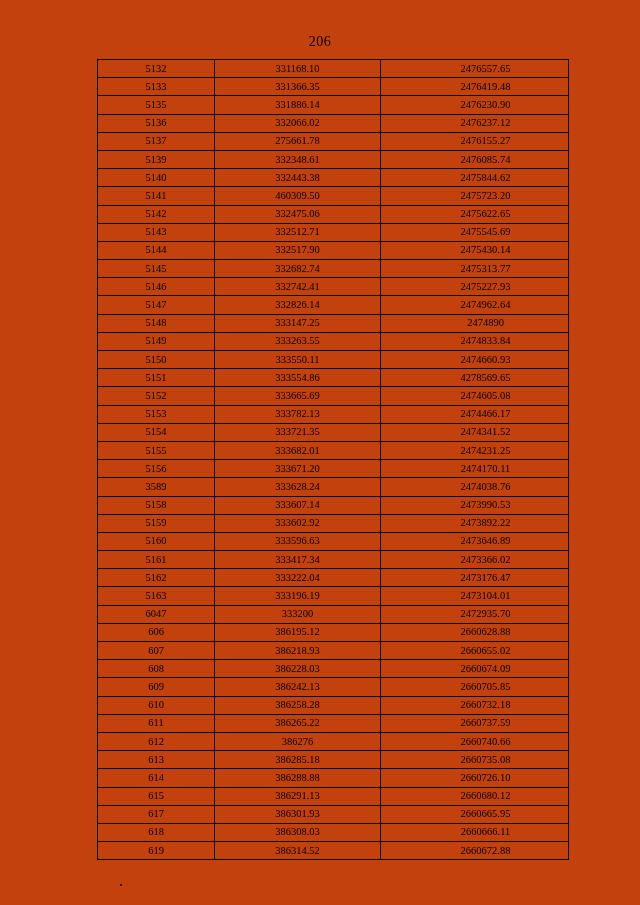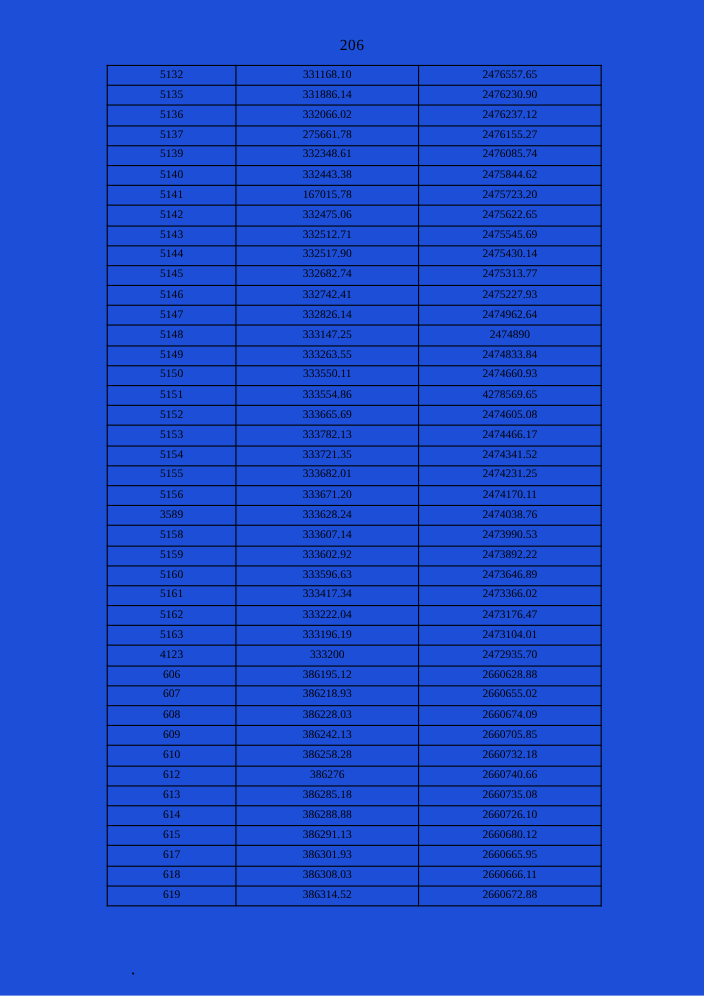--- a/index.html
+++ b/index.html
@@ -14,21 +14,21 @@
     color: #000000;
     position: relative;
     overflow: hidden;
   }
   .page {
     position: absolute;
     left: 0;
     top: 0;
     width: 640px;
     height: 905px;
-    background: #1d4ed8;
+    background: #c2410c;
   }
   .page-number {
     position: absolute;
     top: 34px;
     left: 0;
     width: 640px;
     text-align: center;
     font-size: 14px;
     letter-spacing: 0.5px;
   }
@@ -48,21 +48,21 @@
     height: 17.2px;
     line-height: 16px;
     font-size: 10.5px;
     text-align: center;
     vertical-align: middle;
     padding: 0;
     font-family: "Liberation Serif", serif;
   }
   table.data-table td.col-0 { width: 116px; font-family: Liberation Serif, serif; }
   table.data-table td.col-1 { width: 165px; }
-  table.data-table td.col-2 { width: 165px; }
+  table.data-table td.col-2 { width: 165px; padding-left: 22px; }
   .footer-dot {
     position: absolute;
     left: 120px;
     top: 884px;
     width: 2px;
     height: 2px;
     background: #000000;
     border-radius: 50%;
   }
 </style>
@@ -75,20 +75,25 @@
 
   <div class="table-wrap">
     <table class="data-table">
       <tbody>
           <tr>
             <td class="col-0">5132</td>
             <td class="col-1">331168.10</td>
             <td class="col-2">2476557.65</td>
           </tr>
           <tr>
+            <td class="col-0">5133</td>
+            <td class="col-1">331366.35</td>
+            <td class="col-2">2476419.48</td>
+          </tr>
+          <tr>
             <td class="col-0">5135</td>
             <td class="col-1">331886.14</td>
             <td class="col-2">2476230.90</td>
           </tr>
           <tr>
             <td class="col-0">5136</td>
             <td class="col-1">332066.02</td>
             <td class="col-2">2476237.12</td>
           </tr>
           <tr>
@@ -101,21 +106,21 @@
             <td class="col-1">332348.61</td>
             <td class="col-2">2476085.74</td>
           </tr>
           <tr>
             <td class="col-0">5140</td>
             <td class="col-1">332443.38</td>
             <td class="col-2">2475844.62</td>
           </tr>
           <tr>
             <td class="col-0">5141</td>
-            <td class="col-1">167015.78</td>
+            <td class="col-1">460309.50</td>
             <td class="col-2">2475723.20</td>
           </tr>
           <tr>
             <td class="col-0">5142</td>
             <td class="col-1">332475.06</td>
             <td class="col-2">2475622.65</td>
           </tr>
           <tr>
             <td class="col-0">5143</td>
             <td class="col-1">332512.71</td>
@@ -215,21 +220,21 @@
             <td class="col-0">5162</td>
             <td class="col-1">333222.04</td>
             <td class="col-2">2473176.47</td>
           </tr>
           <tr>
             <td class="col-0">5163</td>
             <td class="col-1">333196.19</td>
             <td class="col-2">2473104.01</td>
           </tr>
           <tr>
-            <td class="col-0">4123</td>
+            <td class="col-0">6047</td>
             <td class="col-1">333200</td>
             <td class="col-2">2472935.70</td>
           </tr>
           <tr>
             <td class="col-0">606</td>
             <td class="col-1">386195.12</td>
             <td class="col-2">2660628.88</td>
           </tr>
           <tr>
             <td class="col-0">607</td>
@@ -245,20 +250,25 @@
             <td class="col-0">609</td>
             <td class="col-1">386242.13</td>
             <td class="col-2">2660705.85</td>
           </tr>
           <tr>
             <td class="col-0">610</td>
             <td class="col-1">386258.28</td>
             <td class="col-2">2660732.18</td>
           </tr>
           <tr>
+            <td class="col-0">611</td>
+            <td class="col-1">386265.22</td>
+            <td class="col-2">2660737.59</td>
+          </tr>
+          <tr>
             <td class="col-0">612</td>
             <td class="col-1">386276</td>
             <td class="col-2">2660740.66</td>
           </tr>
           <tr>
             <td class="col-0">613</td>
             <td class="col-1">386285.18</td>
             <td class="col-2">2660735.08</td>
           </tr>
           <tr>

